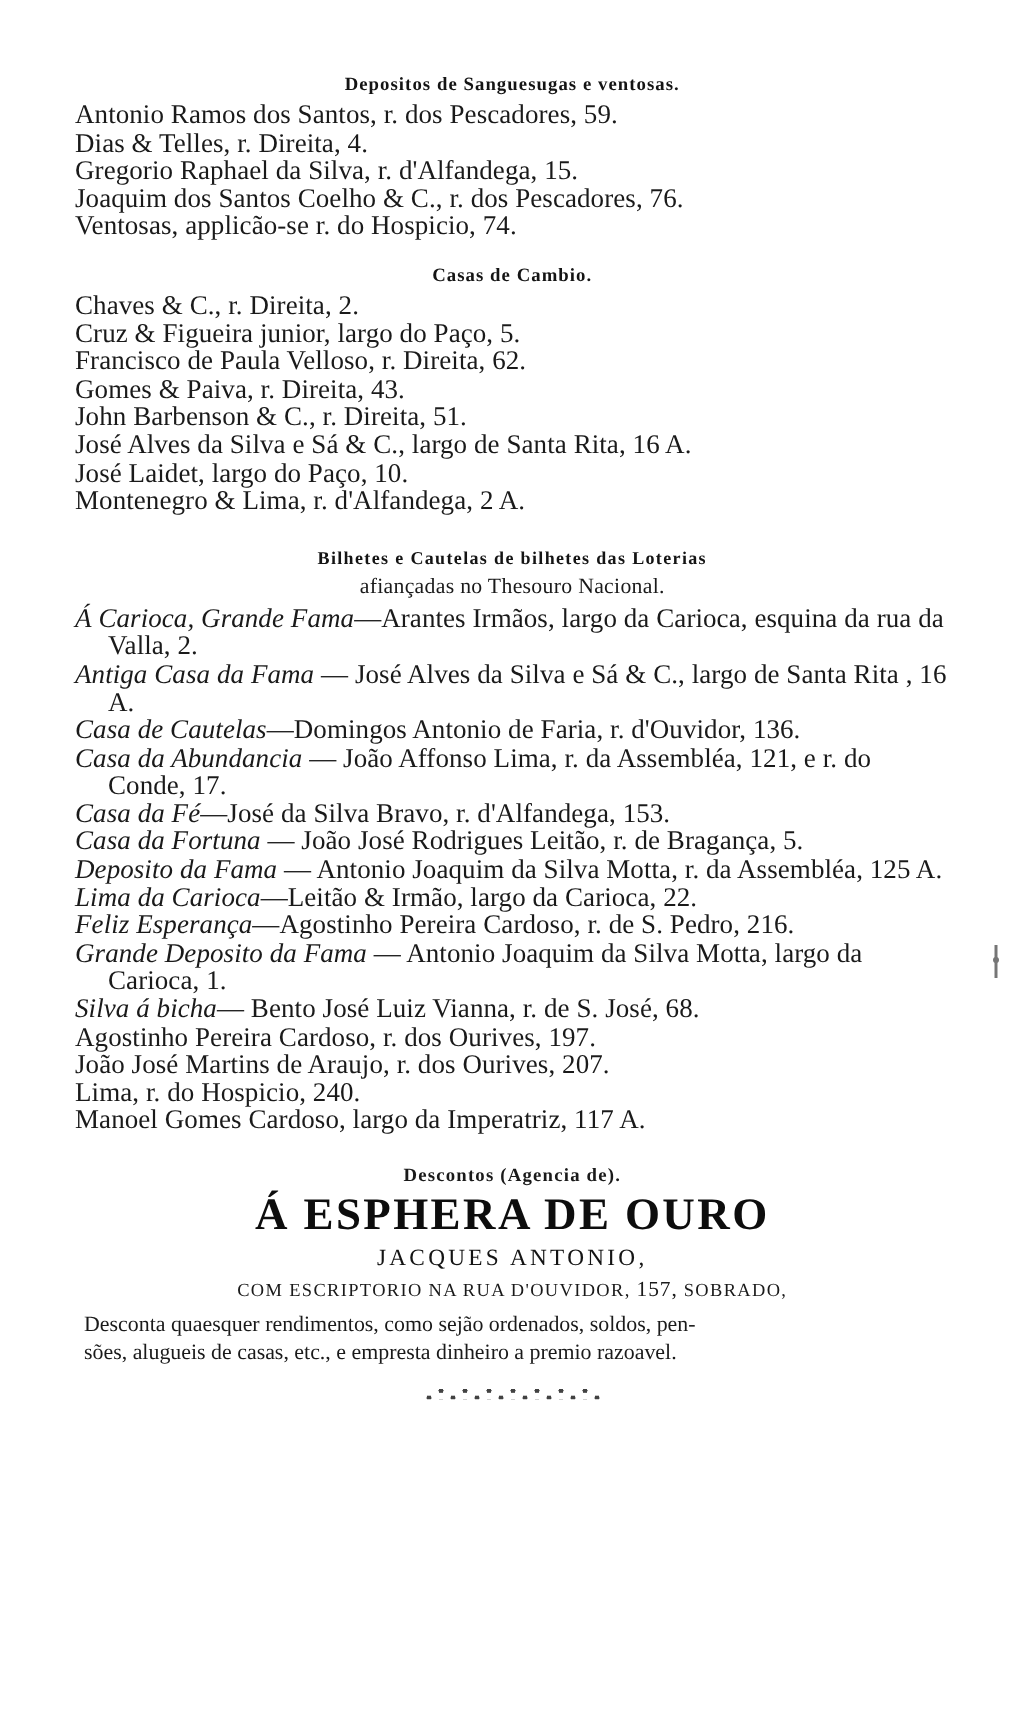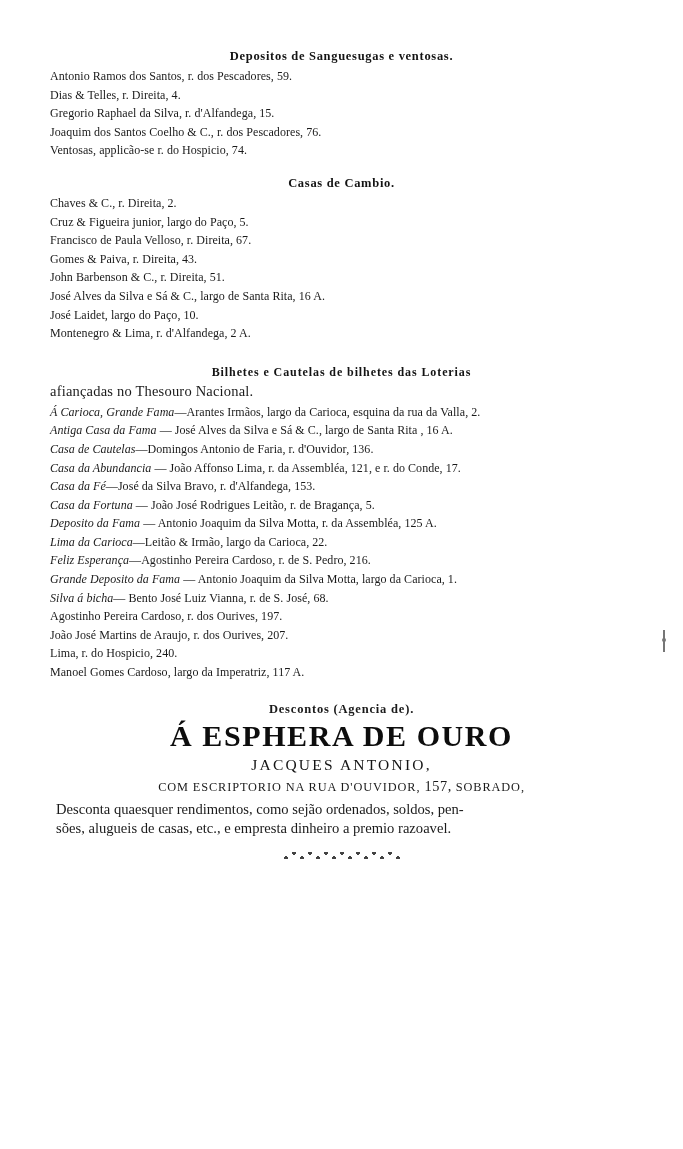--- a/index.html
+++ b/index.html
@@ -60,34 +60,34 @@
     font-size: 12.5px;
     letter-spacing: 0.7px;
     margin: 4px 0 3px 0;
     color: #141414;
   }
   .sec-head.wide {
     letter-spacing: 0.9px;
     font-size: 12px;
   }
   .sec-sub {
-    text-align: left;
+    text-align: center;
     font-size: 14.5px;
     margin: 0 0 3px 0;
     letter-spacing: 0.2px;
   }
 
   
   ul.entries {
     list-style: none;
     margin: 0;
     padding: 0;
   }
   ul.entries li {
-    font-size: 12px;
+    font-size: 18px;
     line-height: 18.6px;
     letter-spacing: 0.05px;
     text-indent: 0;
     padding-left: 18px;
     text-indent: -18px;
     white-space: normal;
   }
   ul.entries.hang li {
     padding-left: 22px;
     text-indent: -22px;
@@ -189,21 +189,21 @@
       </ul>
     </div>
 
     <div class="gap-sm"></div>
 
     <div class="blk">
       <div class="sec-head">Casas de Cambio.</div>
       <ul class="entries">
         <li>Chaves &amp; C., r. Direita, 2.</li>
         <li>Cruz &amp; Figueira junior, largo do Paço, 5.</li>
-        <li>Francisco de Paula Velloso, r. Direita, 67.</li>
+        <li>Francisco de Paula Velloso, r. Direita, 62.</li>
         <li>Gomes &amp; Paiva, r. Direita, 43.</li>
         <li>John Barbenson &amp; C., r. Direita, 51.</li>
         <li>José Alves da Silva e Sá &amp; C., largo de Santa Rita, 16 A.</li>
         <li>José Laidet, largo do Paço, 10.</li>
         <li>Montenegro &amp; Lima, r. d'Alfandega, 2 A.</li>
       </ul>
     </div>
 
     <div class="gap-md"></div>
 

